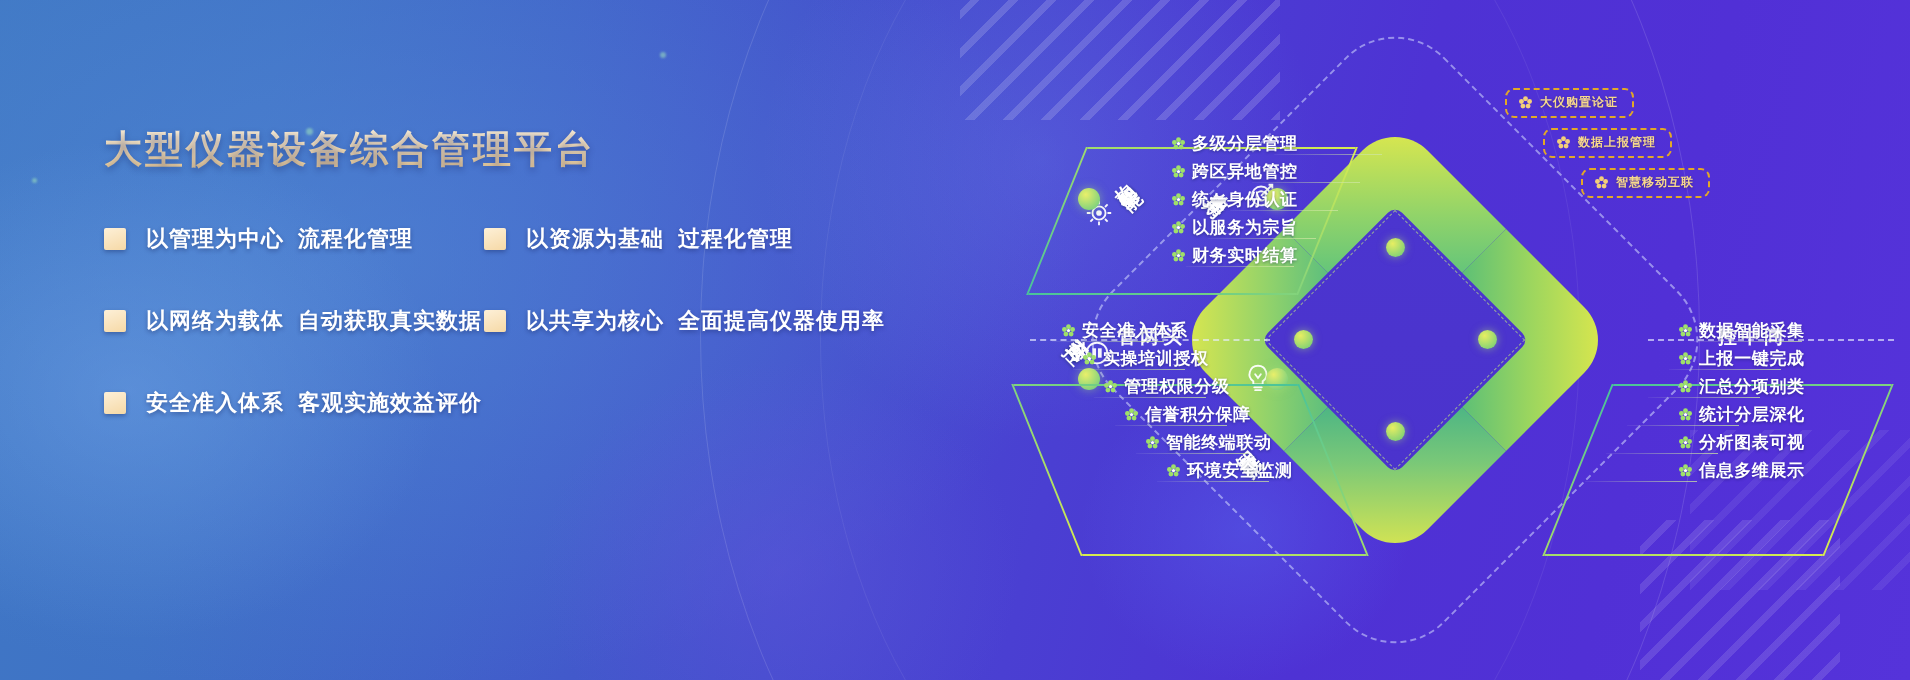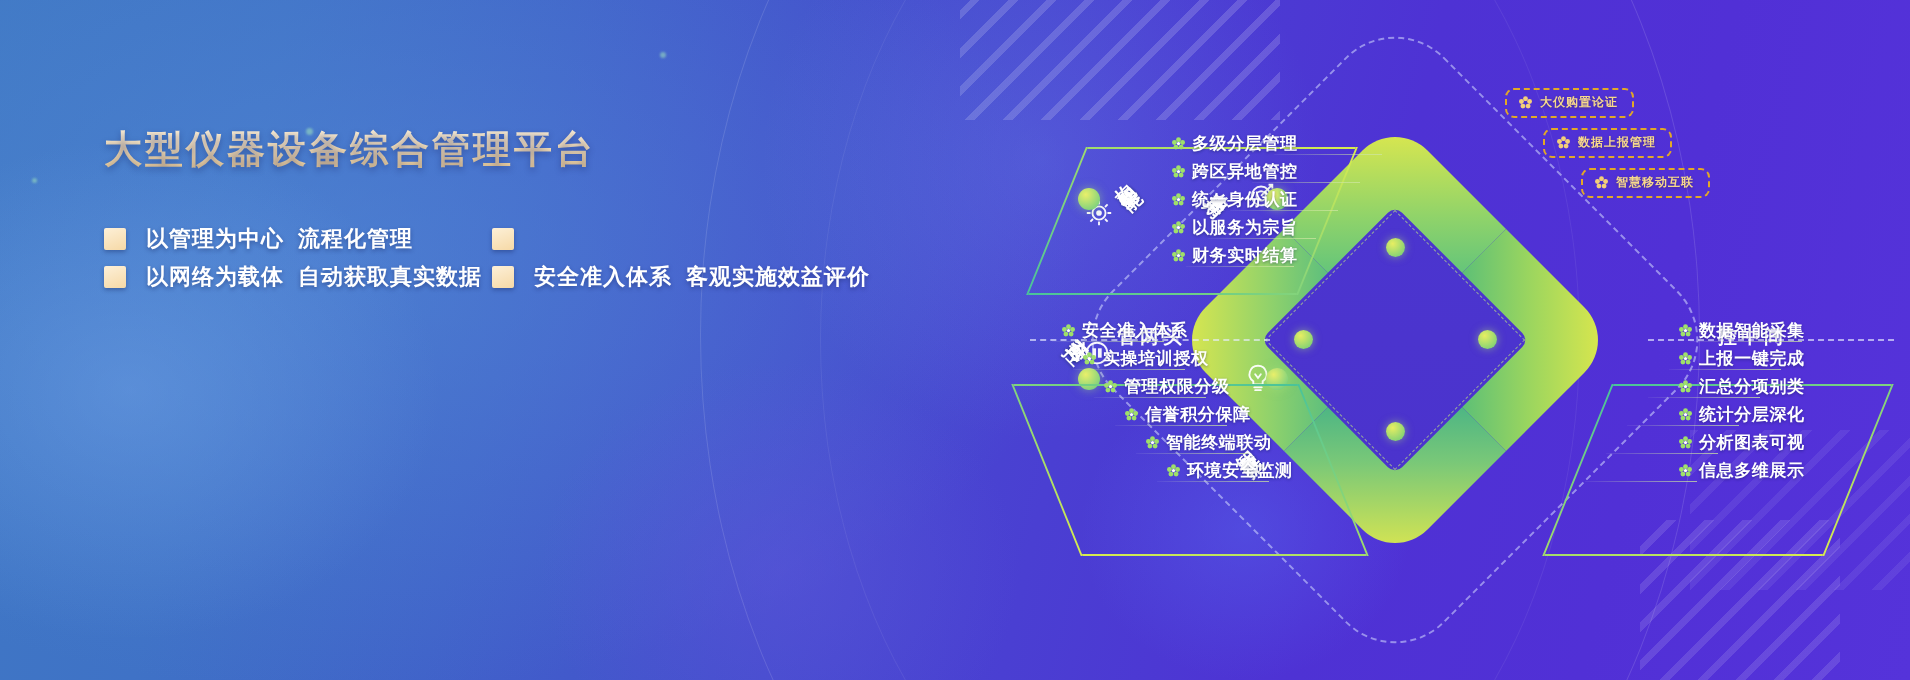--- a/index.html
+++ b/index.html
@@ -88,21 +88,20 @@
     color: rgba(215,225,250,0.72);
     white-space: nowrap;
   }
 
   #feature-grid {
     margin-top: 52px;
     display: grid;
     grid-template-columns: 380px 1fr;
     row-gap: 52px;
     column-gap: 0px;
-    gap: 8px;
   }
   .feature-item { display: flex; align-items: center; gap: 20px; }
   .feature-bullet {
     width: 22px; height: 22px;
     flex: 0 0 22px;
     border-radius: 2px;
     background: linear-gradient(160deg, #fdf0d8 0%, #f6d9a6 100%);
     box-shadow: 0 2px 4px rgba(15,25,80,0.35);
   }
   .feature-text {
@@ -325,24 +324,29 @@
   <div id="left-block">
     <div id="page-title">大型仪器设备综合管理平台</div>
 
     <div id="feature-grid">
       <div class="feature-item">
         <span class="feature-bullet"></span>
         <span class="feature-text"><span>以管理为中心</span><span class="sep"></span><span>流程化管理</span></span>
       </div>
       <div class="feature-item">
         <span class="feature-bullet"></span>
+        <span class="feature-text"><span>以资源为基础</span><span class="sep"></span><span>过程化管理</span></span>
       </div>
       <div class="feature-item">
         <span class="feature-bullet"></span>
         <span class="feature-text"><span>以网络为载体</span><span class="sep"></span><span>自动获取真实数据</span></span>
+      </div>
+      <div class="feature-item">
+        <span class="feature-bullet"></span>
+        <span class="feature-text"><span>以共享为核心</span><span class="sep"></span><span>全面提高仪器使用率</span></span>
       </div>
       <div class="feature-item">
         <span class="feature-bullet"></span>
         <span class="feature-text"><span>安全准入体系</span><span class="sep"></span><span>客观实施效益评价</span></span>
       </div>
     </div>
   </div>
 
   <div id="diagram">
     <div id="dashed-frame"></div>

